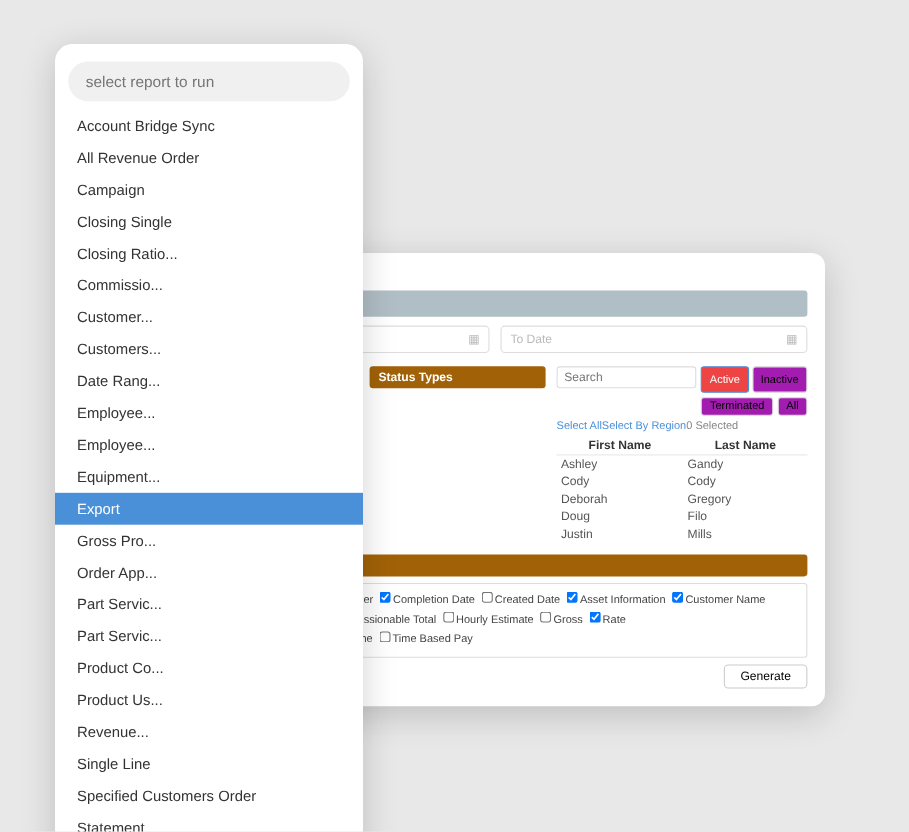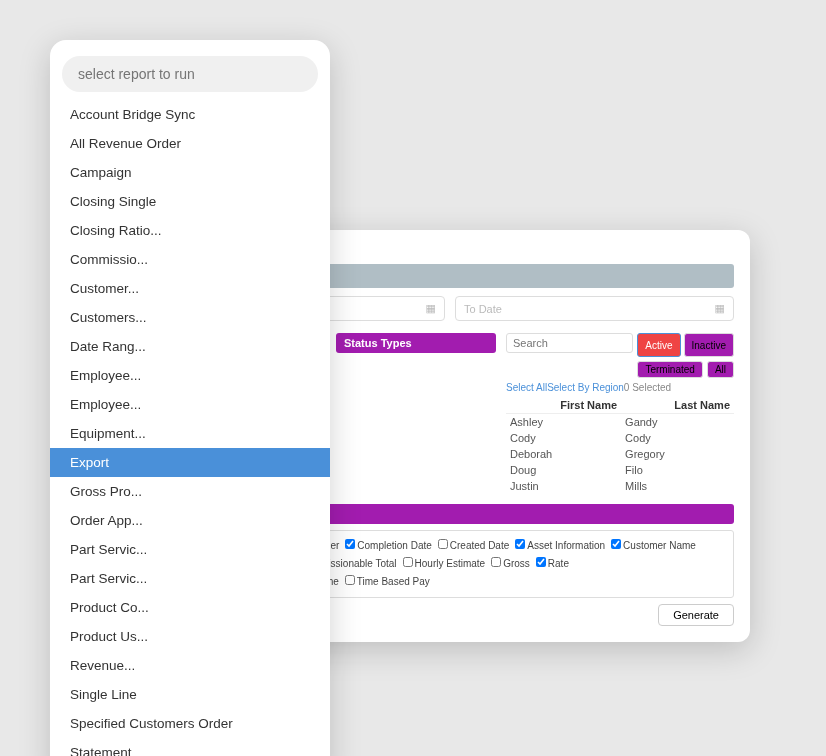--- a/index.html
+++ b/index.html
@@ -122,21 +122,21 @@
 
     .col-left {
       flex: 0 0 160px;
     }
 
     .col-right {
       flex: 1;
     }
 
     .field-section-header {
-      background: #a21caf;
+      background: #a16207;
       color: #fff;
       font-size: 11px;
       font-weight: 600;
       padding: 4px 8px;
       border-radius: 3px;
       margin-bottom: 6px;
     }
 
     .field-list {
       list-style: none;
@@ -179,21 +179,21 @@
 
     .employee-table {
       width: 100%;
       border-collapse: collapse;
       font-size: 11px;
     }
 
     .employee-table th {
       font-weight: 600;
       color: #333;
-      text-align: right;
+      text-align: center;
       padding: 2px 4px;
       border-bottom: 1px solid #eee;
     }
 
     .employee-table td {
       padding: 2px 4px;
       color: #555;
     }
 
     .columns-section {

